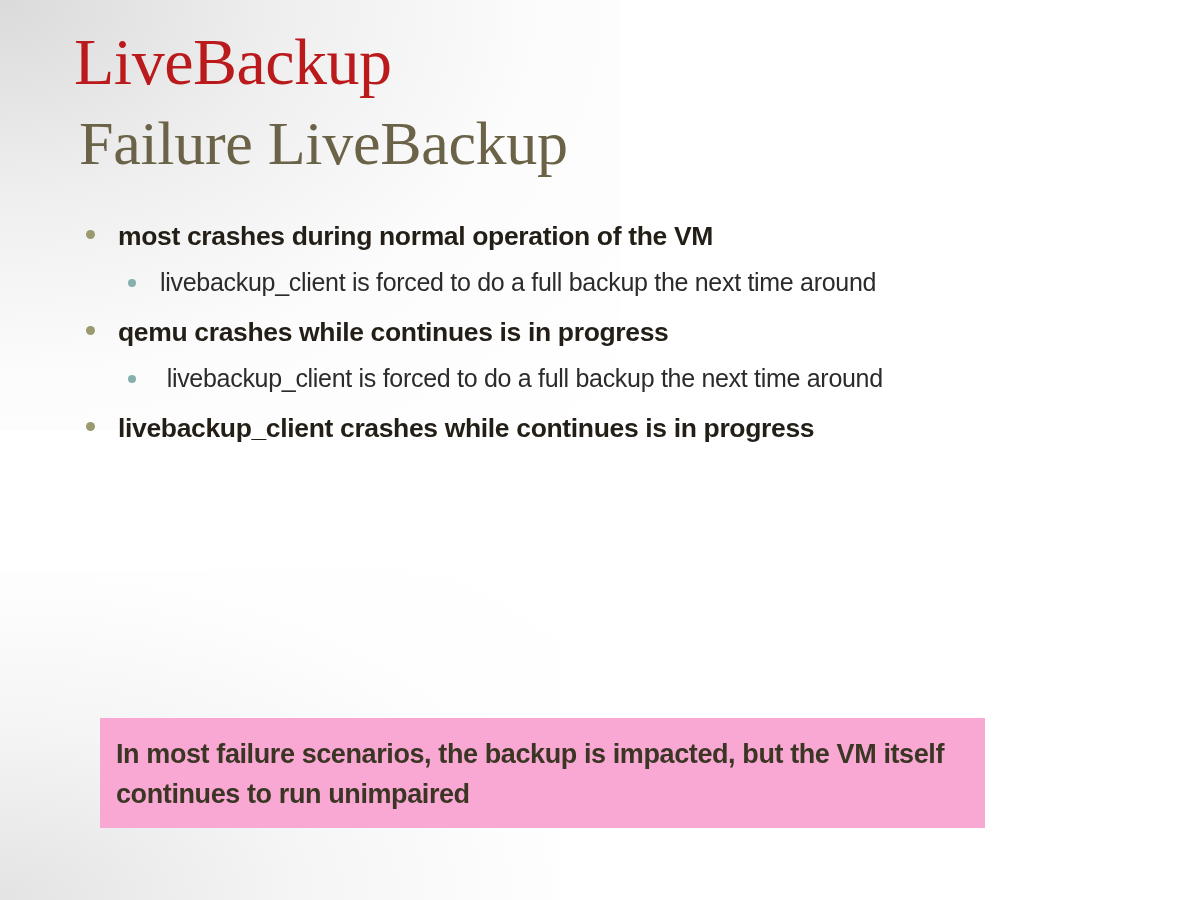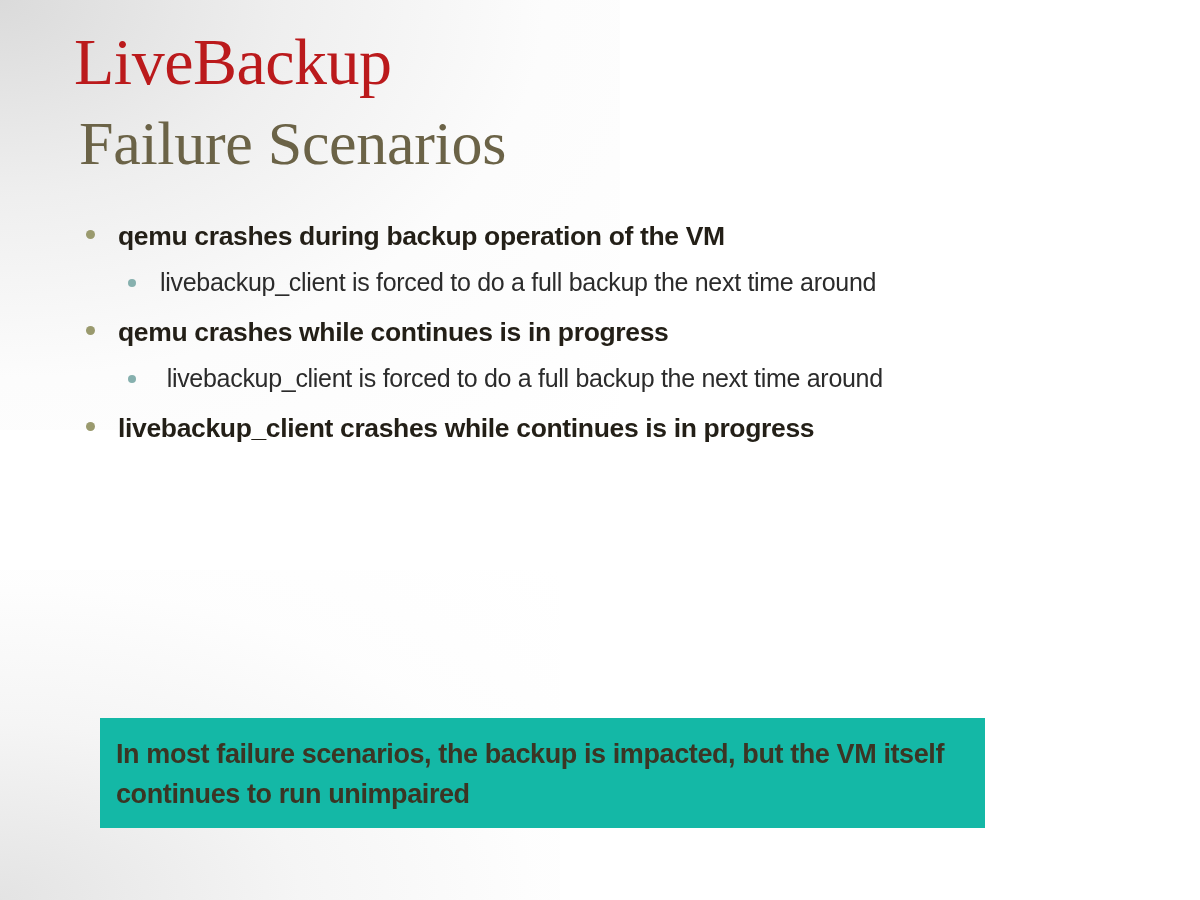--- a/index.html
+++ b/index.html
@@ -157,21 +157,21 @@
 
   .group { margin-bottom: 8px; }
 
   
   .callout {
     position: absolute;
     left: 100px;
     top: 718px;
     width: 922px;
     height: 110px;
-    background: #14b8a6;
+    background: #f9a8d4;
     box-sizing: border-box;
     padding: 16px 18px 0 16px;
   }
   .callout-text {
     font-family: "Liberation Sans", sans-serif;
     font-size: 27px;
     line-height: 40px;
     font-weight: bold;
     color: #3b3524;
     letter-spacing: -0.4px;
@@ -186,29 +186,29 @@
   <div class="bg-grad-bl"></div>
 
   <div class="sidebar">
     <div class="sidebar-band-dark-top"></div>
     <div class="sidebar-band-light"></div>
     <div class="sidebar-band-dark-bottom"></div>
   </div>
 
   <div class="title-block">
     <div class="title-main">LiveBackup</div>
-    <div class="title-sub">Failure Scenarios</div>
+    <div class="title-sub">Failure LiveBackup</div>
   </div>
 
   <div class="content">
 
     <div class="group">
       <div class="bullet-l1">
         <span class="dot"></span>
-        <span class="txt">qemu crashes during backup operation of the VM</span>
+        <span class="txt">most crashes during normal operation of the VM</span>
       </div>
       <div class="bullet-l2">
         <span class="dot"></span>
         <span class="txt">livebackup_client is forced to do a full backup the next time around</span>
       </div>
     </div>
 
     <div class="group">
       <div class="bullet-l1">
         <span class="dot"></span>

